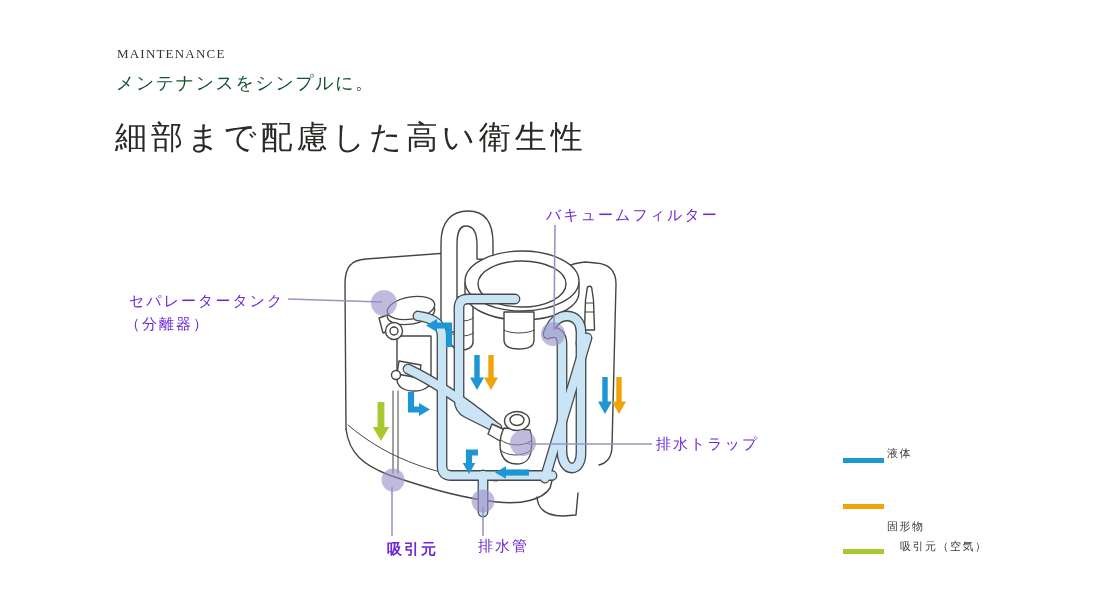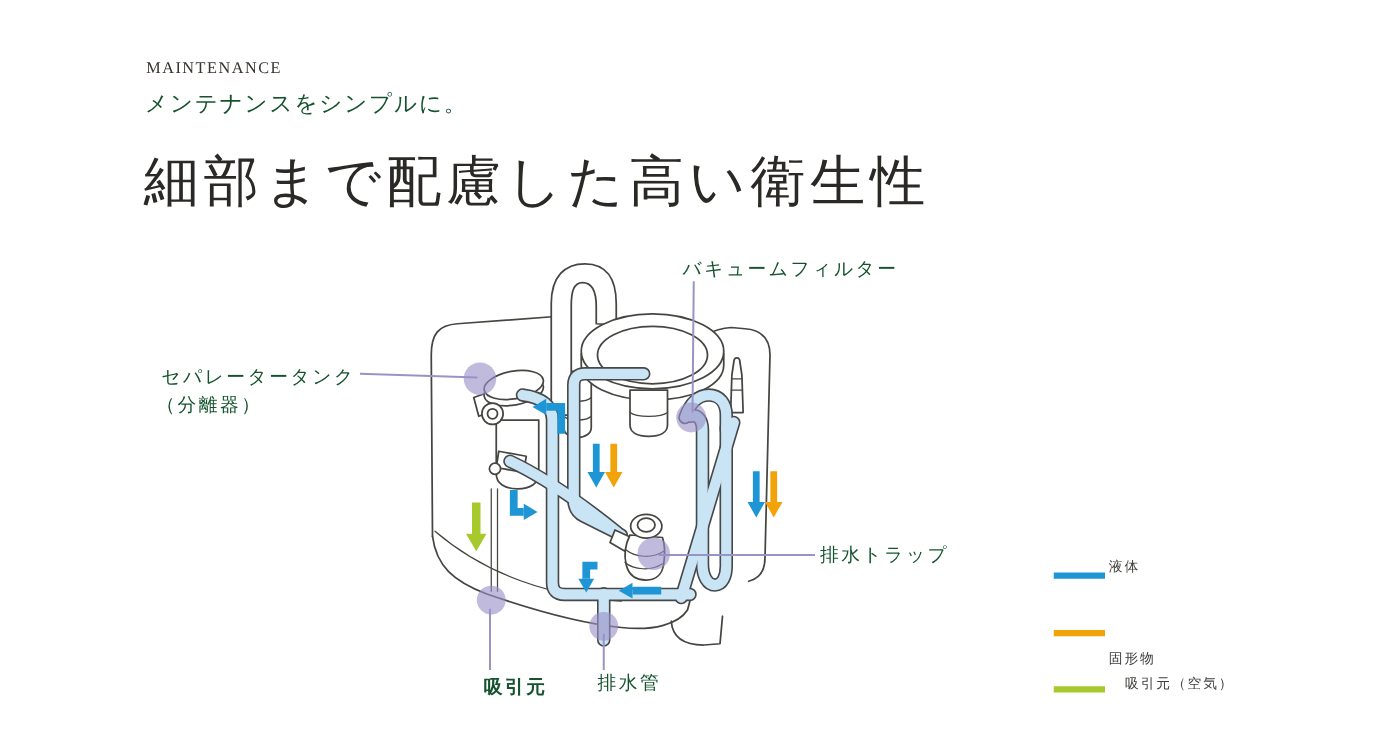--- a/index.html
+++ b/index.html
@@ -10,24 +10,24 @@
   .eyebrow{
     position:absolute;left:117px;top:46px;
     font-size:13px;letter-spacing:1.2px;color:#39352e;
   }
   .subtitle{
     position:absolute;left:116px;top:71px;
     font-size:18px;letter-spacing:1.5px;color:#14532d;
   }
   .title{
     position:absolute;left:115px;top:116px;margin:0;font-weight:500;
-    font-size:44px;letter-spacing:4px;color:#2b2925;
+    font-size:32px;letter-spacing:4px;color:#2b2925;
   }
   .dlabel{
-    position:absolute;font-size:15px;letter-spacing:2px;color:#14532d;white-space:nowrap;
+    position:absolute;font-size:15px;letter-spacing:2px;color:#6d28d9;white-space:nowrap;
   }
   .legend-label{
     position:absolute;font-size:11px;letter-spacing:1.5px;color:#3f3e3b;white-space:nowrap;text-align:right;
   }
   .legend-swatch{position:absolute;width:41px;height:4.6px;}
   svg{position:absolute;left:0;top:0;}
   
   .ln{fill:none;stroke:var(--line);stroke-width:1.4;stroke-linejoin:round;stroke-linecap:round;}
   .thin{stroke-width:1;}
   .wh{fill:#ffffff;stroke:var(--line);stroke-width:1.4;stroke-linejoin:round;}

